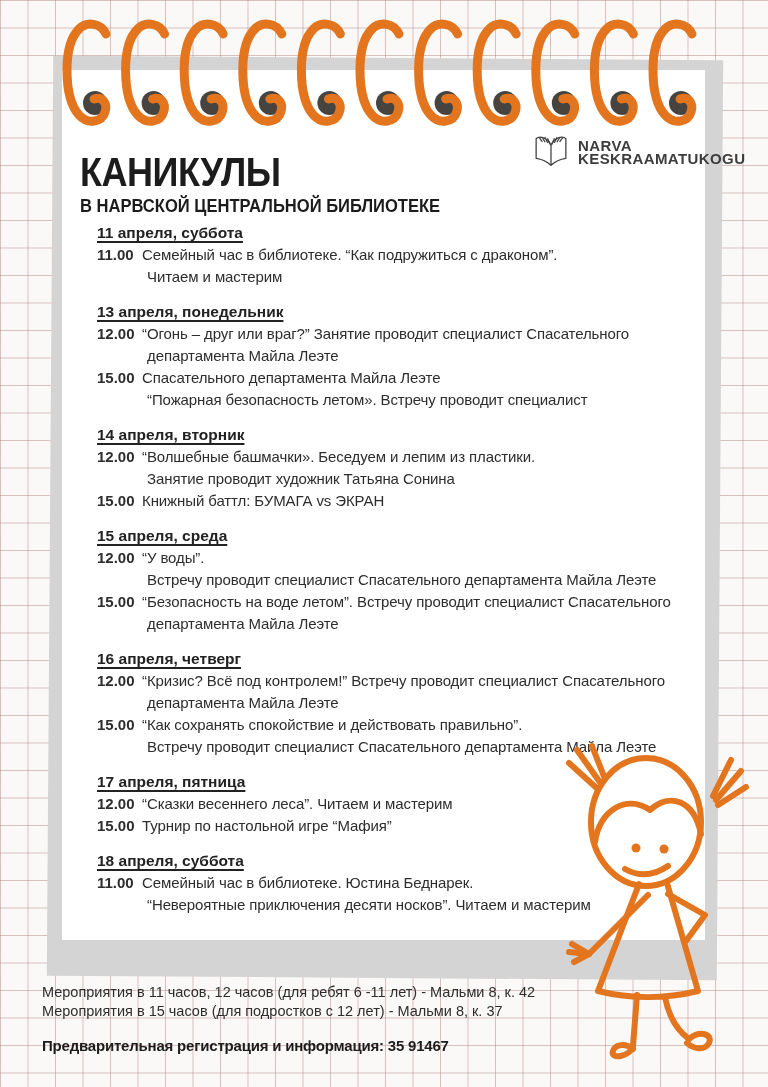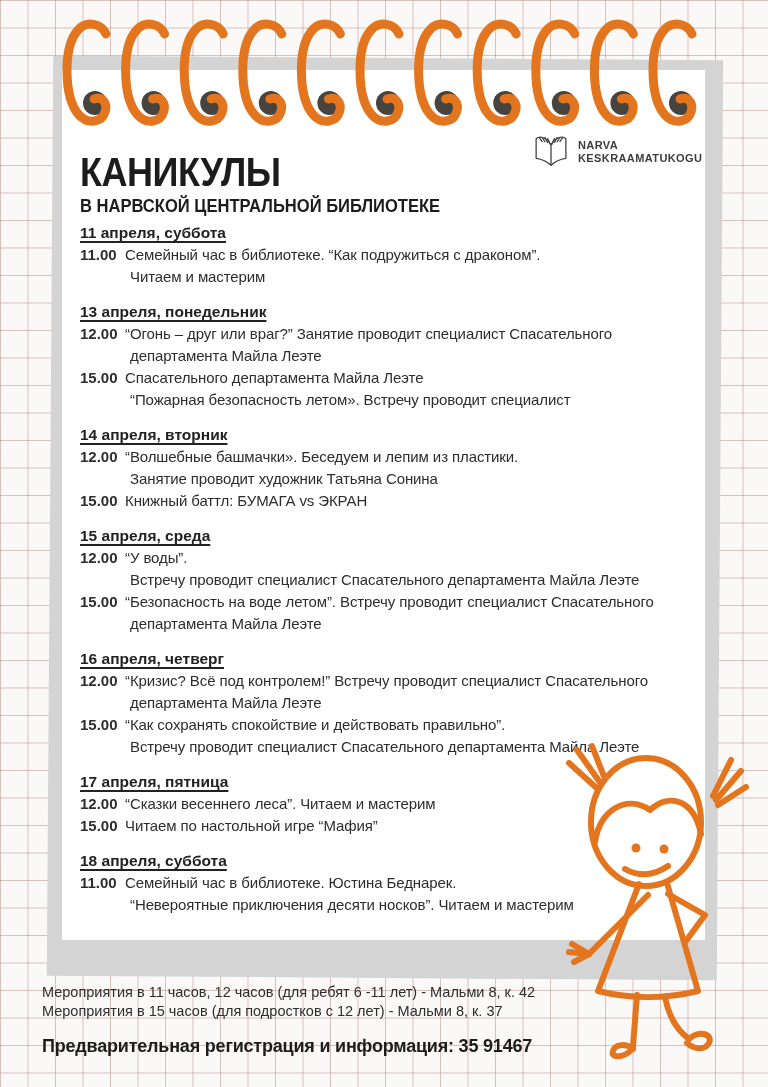--- a/index.html
+++ b/index.html
@@ -13,44 +13,44 @@
     background-size:27.5px 27.5px;
   }
   .sheet-shadow{
     position:absolute;left:50px;top:58px;width:670px;height:920px;
     background:#d4d4d4;transform:rotate(0.4deg);
   }
   .sheet{
     position:absolute;left:62px;top:70px;width:643px;height:870px;background:#ffffff;
   }
   .logo{position:absolute;left:471px;top:64px;display:flex;align-items:center;gap:9px;}
-  .logo-text{font-size:11px;font-weight:700;letter-spacing:.4px;color:#3d3d3d;line-height:13px;}
+  .logo-text{font-size:15px;font-weight:700;letter-spacing:.4px;color:#3d3d3d;line-height:13px;}
   .title{
     position:absolute;left:18px;top:82px;margin:0;
     font-size:40px;font-weight:700;color:#1c1c1c;letter-spacing:-.5px;
     transform:scaleX(.9);transform-origin:left top;white-space:nowrap;line-height:1;
   }
   .subtitle{
     position:absolute;left:18px;top:127px;margin:0;
     font-size:18px;font-weight:700;color:#1c1c1c;
     transform:scaleX(.92);transform-origin:left top;white-space:nowrap;line-height:1.1;
   }
   .schedule{position:absolute;left:18px;top:152px;right:14px;}
-  .section{margin-bottom:13px;}
+  .section{margin-bottom:13px;margin-left:17px;}
   .date{
     font-size:15.5px;font-weight:700;color:#222;line-height:22px;
     text-decoration:underline;text-underline-offset:3px;text-decoration-thickness:1.5px;
     white-space:nowrap;
   }
   .event{display:grid;grid-template-columns:45px 1fr;}
   .time{font-weight:700;font-size:15px;line-height:22px;}
   .desc .line{font-size:15px;line-height:22px;letter-spacing:-.1px;white-space:nowrap;}
   .desc .line + .line{padding-left:5px;}
   .footer{position:absolute;left:42px;top:983px;font-size:14.5px;line-height:18.5px;color:#2d2d2d;}
-  .footer .reg{margin-top:17px;font-weight:700;font-size:18px;letter-spacing:-.2px;color:#1c1c1c;}
+  .footer .reg{margin-top:17px;font-weight:700;font-size:15px;letter-spacing:-.2px;color:#1c1c1c;}
   .spirals{position:absolute;left:0;top:0;pointer-events:none;}
   .girl{position:absolute;left:0;top:0;pointer-events:none;}
 </style>
 </head>
 <body>
 
 <div class="canvas">
 
   <div class="sheet-shadow"></div>
 
@@ -162,21 +162,21 @@
           <div class="date">17 апреля, пятница</div>
           <div class="event">
             <span class="time">12.00</span>
             <div class="desc">
               <div class="line">“Сказки весеннего леса”. Читаем и мастерим</div>
             </div>
           </div>
           <div class="event">
             <span class="time">15.00</span>
             <div class="desc">
-              <div class="line">Читаем по настольной игре “Мафия”</div>
+              <div class="line">Турнир по настольной игре “Мафия”</div>
             </div>
           </div>
         </div>
         <div class="section">
           <div class="date">18 апреля, суббота</div>
           <div class="event">
             <span class="time">11.00</span>
             <div class="desc">
               <div class="line">Семейный час в библиотеке. Юстина Беднарек.</div>
               <div class="line">“Невероятные приключения десяти носков”. Читаем и мастерим</div>

